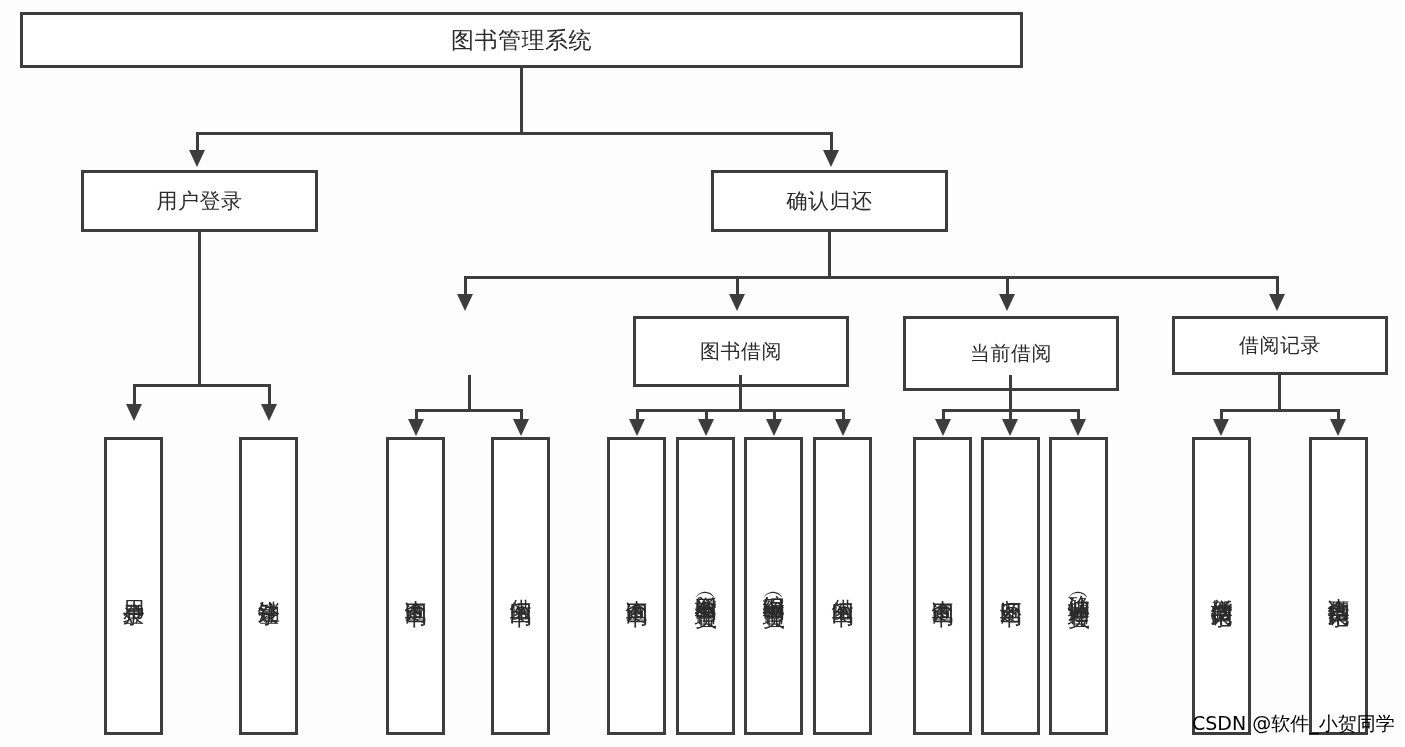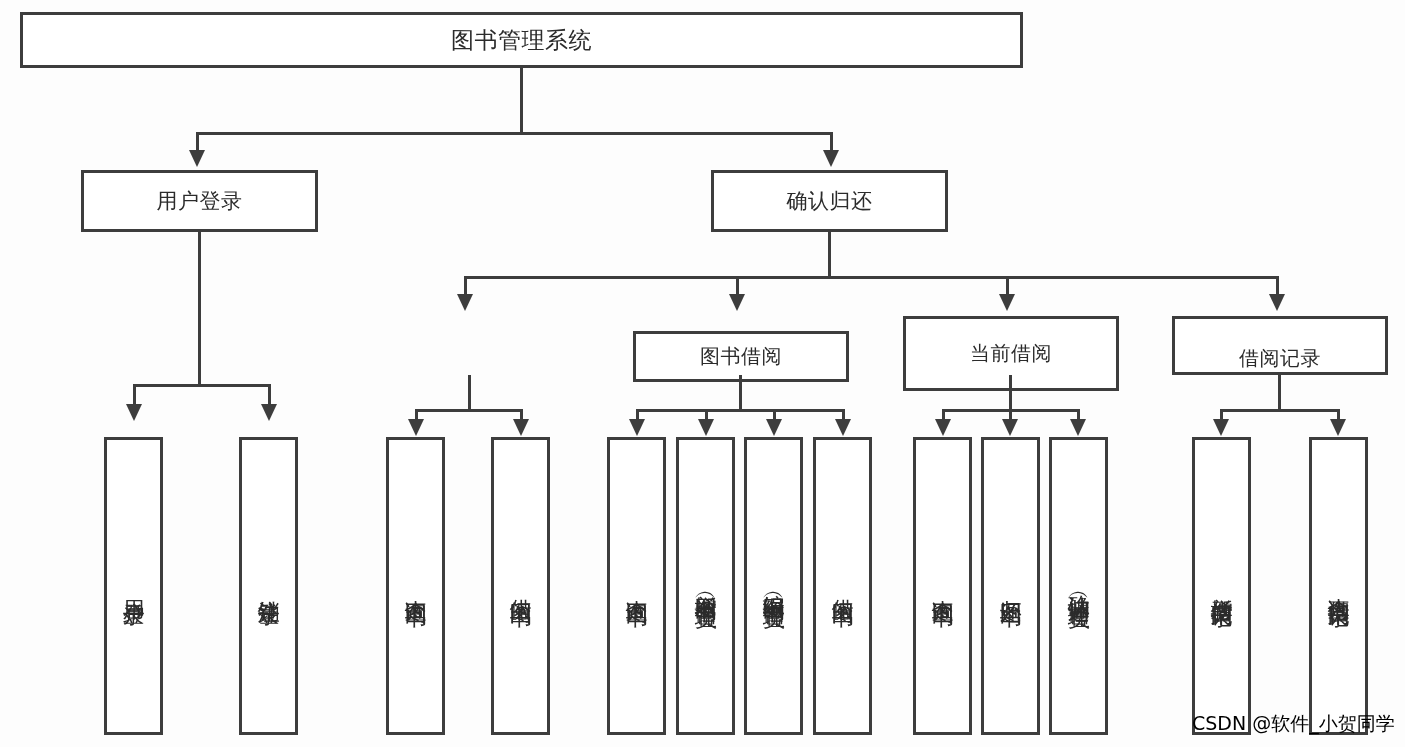--- a/index.html
+++ b/index.html
@@ -122,27 +122,27 @@
   <div class="hline" style="left:464px; top:276px; width:815px;"></div>
   <div class="vline" style="left:464px; top:276px; height:20px;"></div>
   <div class="arrow" style="left:457px; top:294px;"></div>
   <div class="vline" style="left:736px; top:276px; height:20px;"></div>
   <div class="arrow" style="left:729px; top:294px;"></div>
   <div class="vline" style="left:1006px; top:276px; height:20px;"></div>
   <div class="arrow" style="left:999px; top:294px;"></div>
   <div class="vline" style="left:1276px; top:276px; height:20px;"></div>
   <div class="arrow" style="left:1269px; top:294px;"></div>
 
-  <div class="node lvl3" style="left:633px; top:331px; width:216px; height:51px;">
+  <div class="node lvl3" style="left:633px; top:316px; width:216px; height:71px;">
     <span class="label">图书借阅</span>
   </div>
   <div class="node lvl3" style="left:903px; top:316px; width:216px; height:75px;">
     <span class="label">当前借阅</span>
   </div>
-  <div class="node lvl3" style="left:1172px; top:316px; width:216px; height:59px;align-items:flex-end;">
+  <div class="node lvl3" style="left:1172px; top:316px; width:216px; height:59px;">
     <span class="label">借阅记录</span>
   </div>
 
   <div class="vline" style="left:468px; top:375px; height:34px;"></div>
   <div class="hline" style="left:415px; top:409px; width:108px;"></div>
   <div class="vline" style="left:415px; top:409px; height:12px;"></div>
   <div class="arrow" style="left:408px; top:419px;"></div>
   <div class="vline" style="left:520px; top:409px; height:12px;"></div>
   <div class="arrow" style="left:513px; top:419px;"></div>
 

